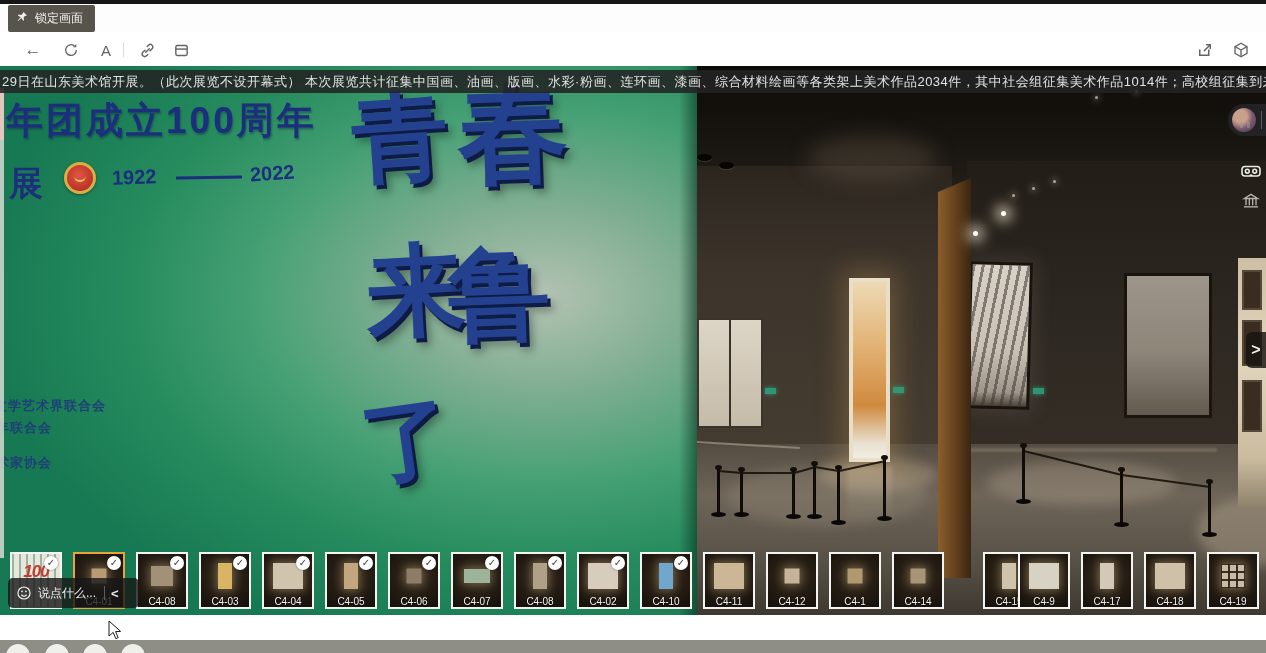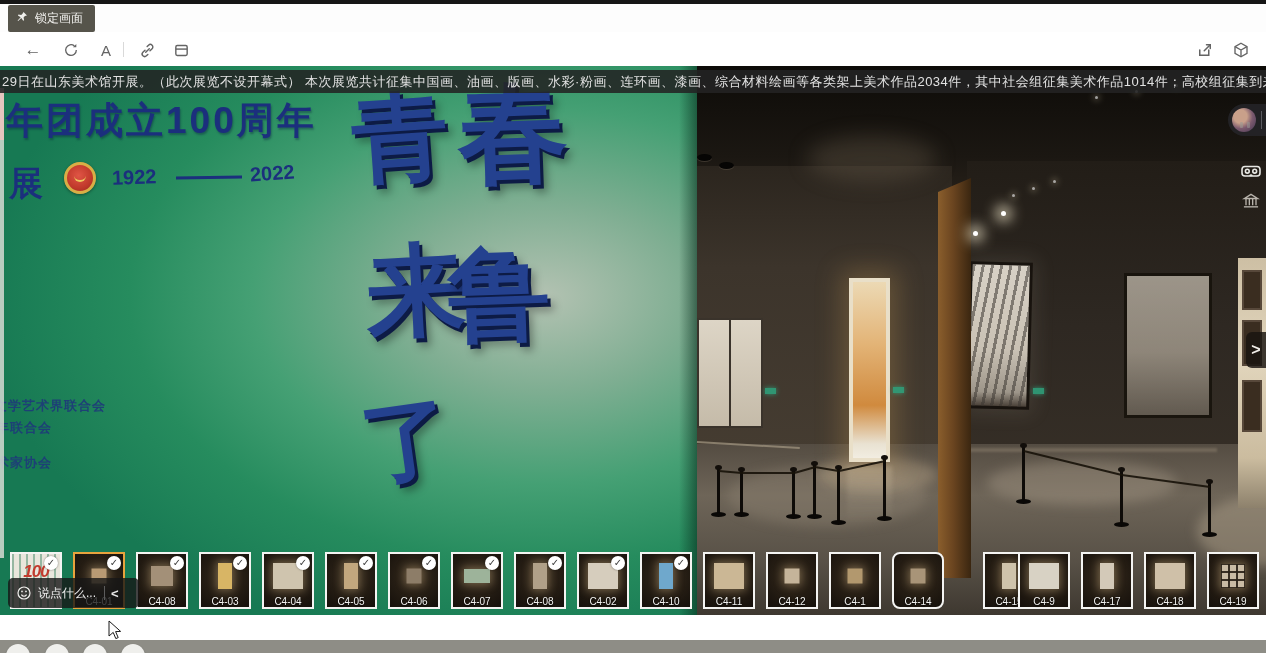--- a/index.html
+++ b/index.html
@@ -402,21 +402,21 @@
         <span class="tlabel">C4-11</span>
       </div>
       <div class="thumb" style="left: 766px;">
         <div class="thumb-art shape-small" style="background-color: rgb(197, 180, 154);"></div>
         <span class="tlabel">C4-12</span>
       </div>
       <div class="thumb" style="left: 829px;">
         <div class="thumb-art shape-small" style="background-color: rgb(178, 152, 110);"></div>
         <span class="tlabel">C4-1</span>
       </div>
-      <div class="thumb" style="left: 892px; border-radius: 8px;">
+      <div class="thumb" style="left: 892px;">
         <div class="thumb-art shape-small" style="background-color: rgb(168, 148, 120);"></div>
         <span class="tlabel">C4-14</span>
       </div>
       <div class="thumb" style="left: 955px; margin-left: 28px;">
         <div class="thumb-art shape-tall" style="background-color: rgb(207, 195, 171);"></div>
         <span class="tlabel">C4-15</span>
       </div>
       <div class="thumb" style="left: 1018px;">
         <div class="thumb-art shape-big" style="background-color: rgb(216, 210, 196);"></div>
         <span class="tlabel">C4-9</span>

